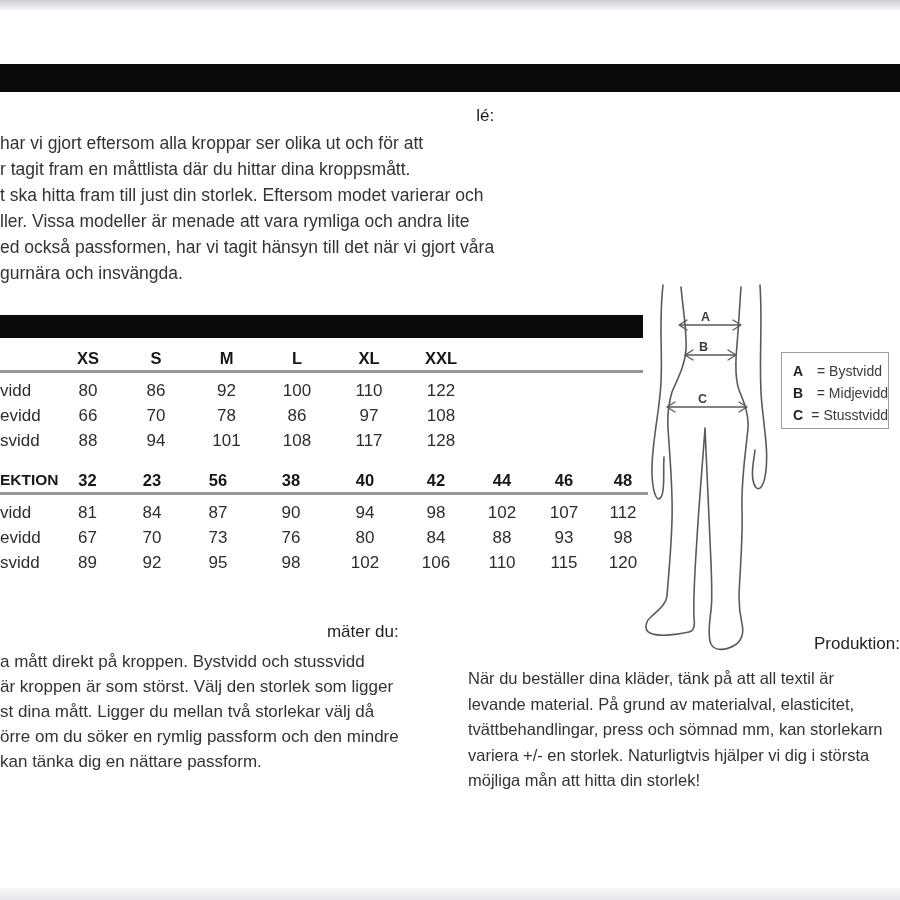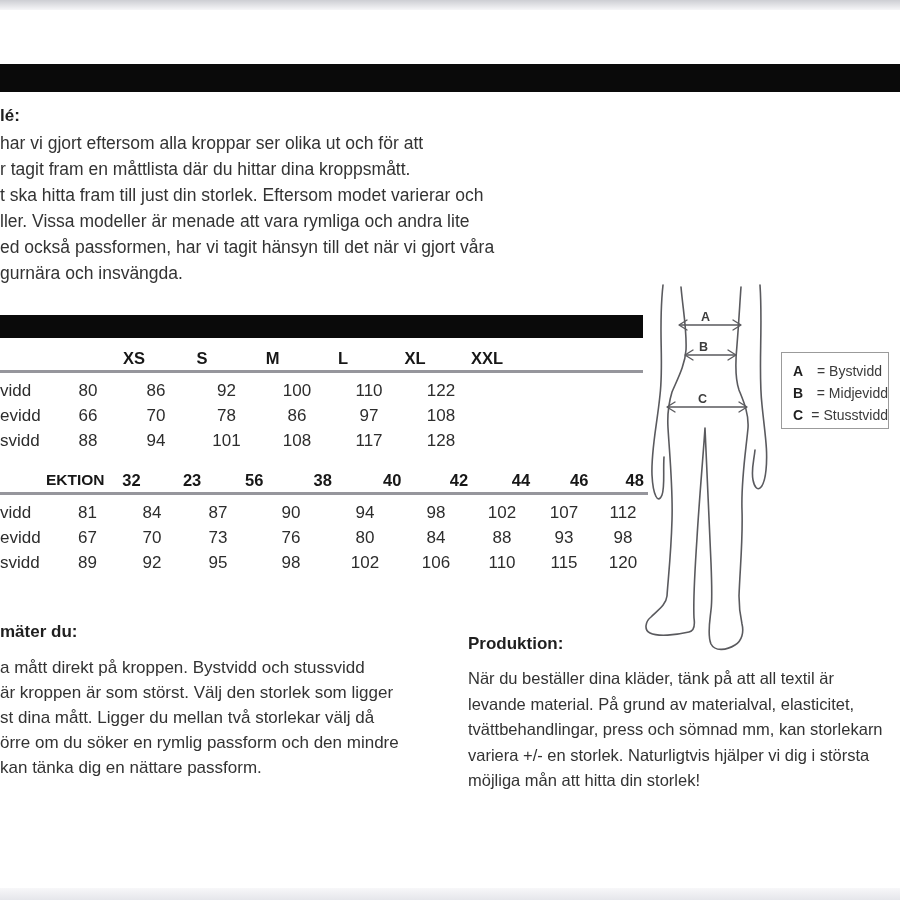--- a/index.html
+++ b/index.html
@@ -11,28 +11,28 @@
   }
   .abs{position:absolute;}
   
   .strip-top{left:0;top:0;width:900px;height:10px;background:linear-gradient(#cdced3,#f6f6f8);}
   .strip-bottom{left:0;top:888px;width:900px;height:12px;background:linear-gradient(#f7f7f9,#e5e6eb);}
   
   .bar1{left:0;top:64px;width:900px;height:28px;background:#0a0a0a;}
   .bar2{left:0;top:315px;width:643px;height:23px;background:#0a0a0a;}
   
   .intro{left:0;top:106px;}
-  .sec-heading{font-size:17px;font-weight:bold;color:#1f1f1f;margin:0;white-space:nowrap;}
+  .sec-heading{font-size:17px;font-weight:normal;color:#1f1f1f;margin:0;white-space:nowrap;text-align:right;}
   .intro .lines{margin-top:4px;}
   .textline{font-size:17.5px;line-height:26px;white-space:nowrap;color:#333;}
   
   .sizes-table{color:#2d2d2d;}
   #table-letter{left:0;top:346px;width:660px;}
   #table-numeric{left:0;top:468px;width:660px;}
-  .t-head{display:flex;align-items:center;height:24px;font-weight:bold;font-size:16.5px;color:#171717;padding-left:46px;}
+  .t-head{display:flex;align-items:center;height:24px;font-weight:bold;font-size:16.5px;color:#171717;}
   .t-rule{height:3px;background:#96969c;margin:0 0 3px 0;}
   #table-letter .t-rule{width:643px;}
   #table-numeric .t-rule{width:648px;}
   .t-row{display:flex;align-items:flex-end;height:25px;font-size:17px;}
   .t-label{width:55px;font-size:17px;white-space:nowrap;}
   .t-head .t-label{font-size:15.5px;font-weight:bold;}
   .t-cell{text-align:center;}
   #table-letter .t-cell:nth-child(2){width:66px}
   #table-letter .t-cell:nth-child(3){width:70px}
   #table-letter .t-cell:nth-child(4){width:71px}
@@ -50,21 +50,21 @@
   #table-numeric .t-cell:nth-child(10){width:54px}
   
   .figure{left:643px;top:278px;width:137px;height:385px;}
   
   .legend{left:781px;top:352px;width:108px;height:77px;border:1.5px solid #9b9b9b;
     background:#fff;box-sizing:border-box;padding:7px 0 0 11px;}
   .legend-row{display:flex;font-size:14px;line-height:22px;color:#3a3a3a;white-space:nowrap;}
   .legend-letter{font-weight:bold;width:24px;color:#1f1f1f;}
   
   .howto{left:0;top:622px;}
-  .howto .lines{margin-top:13px;}
+  .howto .lines{margin-top:7px;}
   .howto .textline{font-size:17px;line-height:25px;}
   .production{left:468px;top:634px;width:432px;overflow:hidden;}
   .production .lines{margin-top:12px;}
   .production .textline{font-size:16.5px;line-height:25.5px;}
 </style>
 </head>
 <body>
 
 <div class="abs strip-top"></div>
 <div class="abs strip-bottom"></div>

